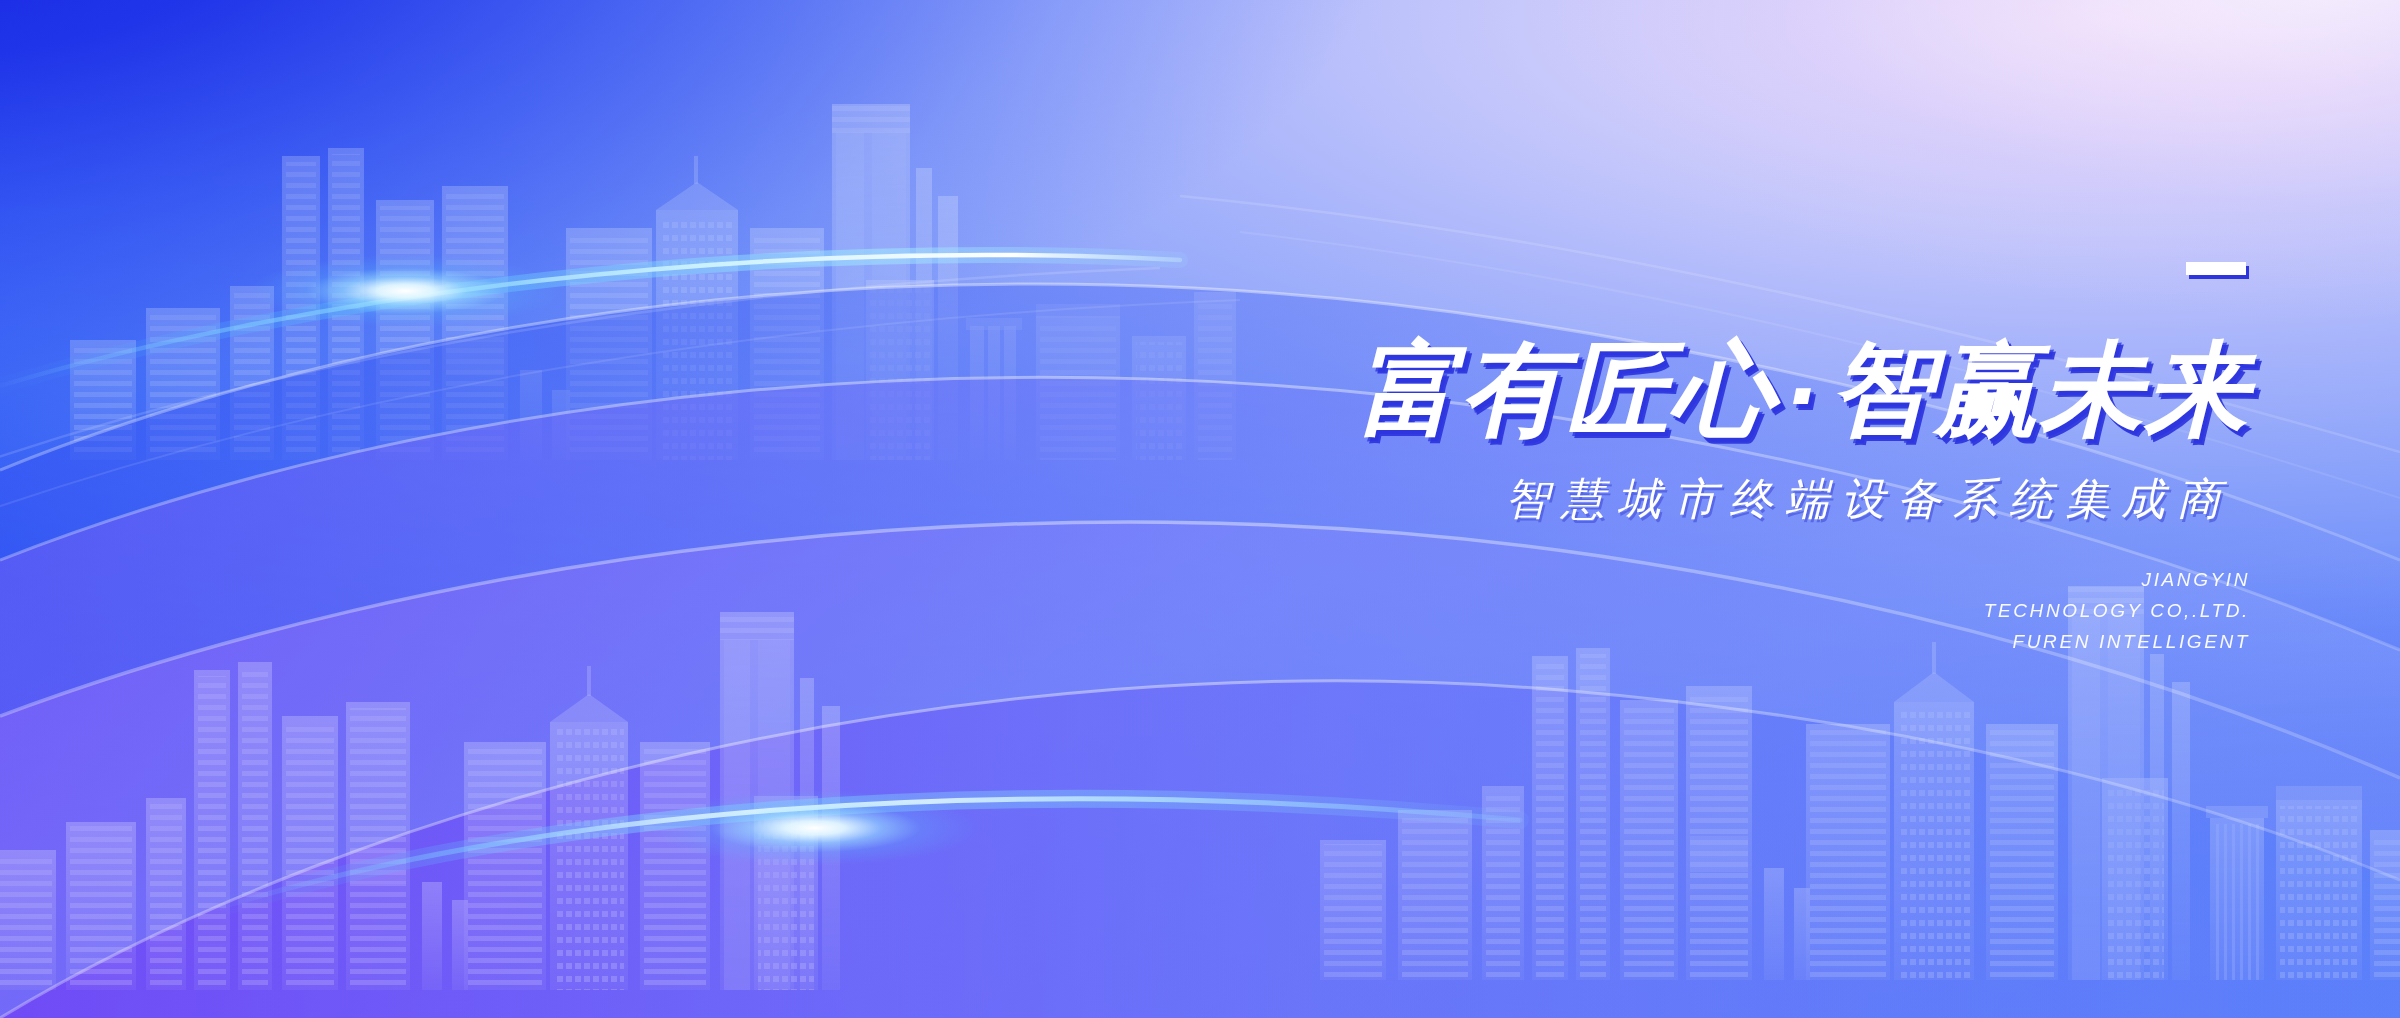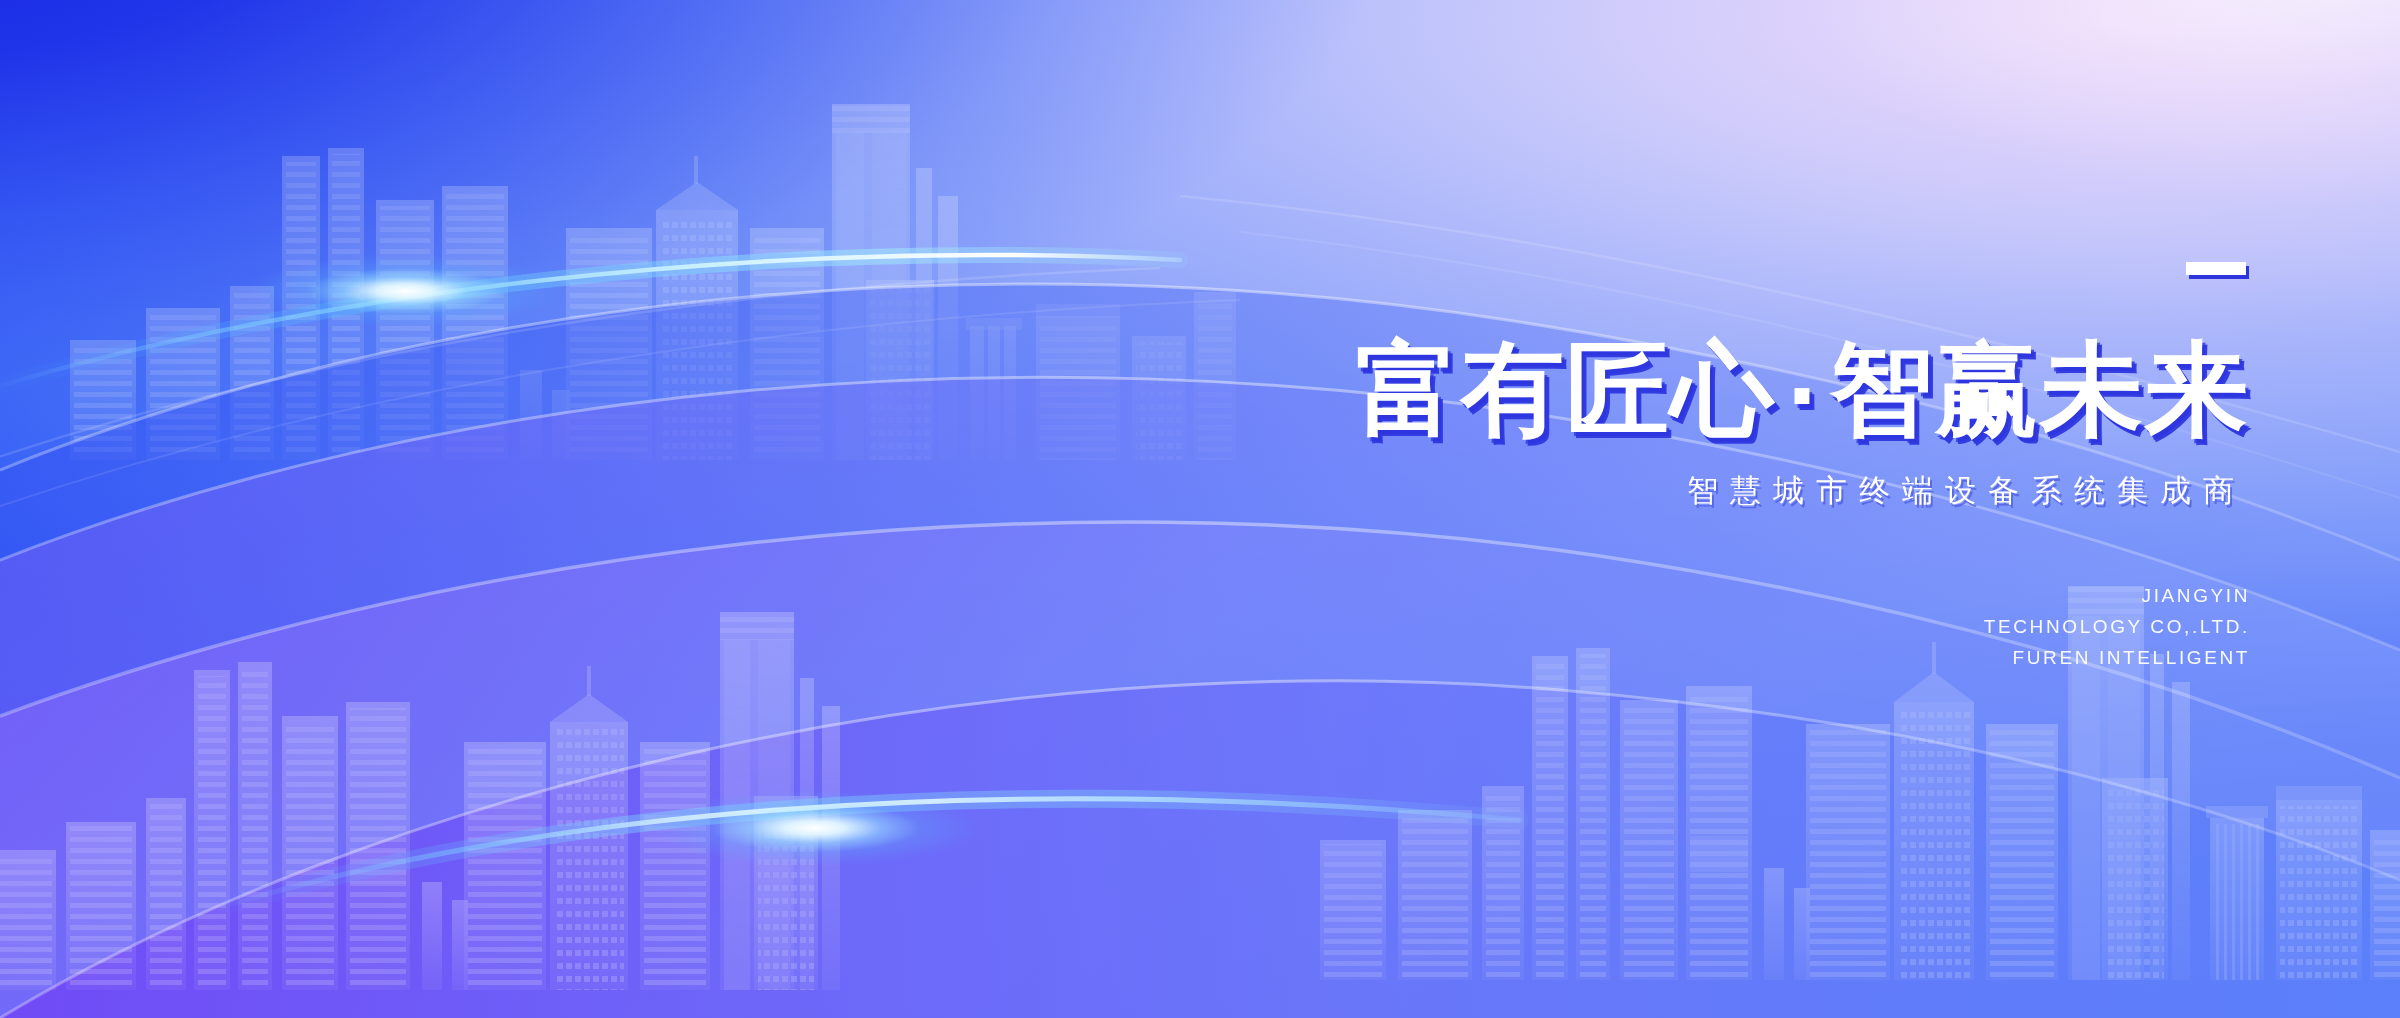--- a/index.html
+++ b/index.html
@@ -6,20 +6,21 @@
   html,body{margin:0;padding:0;background:#0f1a6e;}
   *{box-sizing:border-box;}
 
   .stage{
     position:relative;
     width:2400px;
     height:1018px;
     overflow:hidden;
     font-family:"Liberation Sans","DejaVu Sans",sans-serif;
     background:#6d28d9;
+    font-style:italic;
   }
 
   
   .bg-base{
     position:absolute; inset:0;
     background:
       radial-gradient(135% 105% at 88% 2%, #efe2fb 0%, #ded3fb 9%, #c3c6fb 20%, #a7b4fb 31%, #8aa2fa 43%, #6b8dfa 56%, #4a74f8 70%, #2e57f4 84%, #1f3ef0 100%),
       linear-gradient(118deg, #1f2fe6 0%, #2440ef 34%, #3355f5 60%, #4a6df8 100%);
     background-blend-mode:normal;
   }
@@ -104,33 +105,33 @@
        3px 4px 0 rgba(52,62,226,0.85);
     transform:scaleX(1.0);
   }
   .headline .dot{
     padding:0 10px;
     font-size:84px;
     vertical-align:middle;
   }
 
   .subtitle{
-    margin:26px 4px 0 0;
+    margin:26px 17px 0 0;
     font-family:"DejaVu Sans","Liberation Sans",sans-serif;
     font-weight:400;
-    font-size:31px;
+    font-size:44px;
     letter-spacing:12px;
     color:#ffffff;
     white-space:nowrap;
     text-shadow:2px 3px 0 rgba(60,70,215,0.55);
     padding-right:0px;
   }
 
   .company{
-    margin-top:69px;
+    margin-top:36px;
     font-family:"Liberation Sans","DejaVu Sans",sans-serif;
     font-size:19px;
     line-height:1.62;
     letter-spacing:2.6px;
     color:#ffffff;
     white-space:nowrap;
     opacity:.96;
   }
   .company div{text-align:right;}
 </style>

